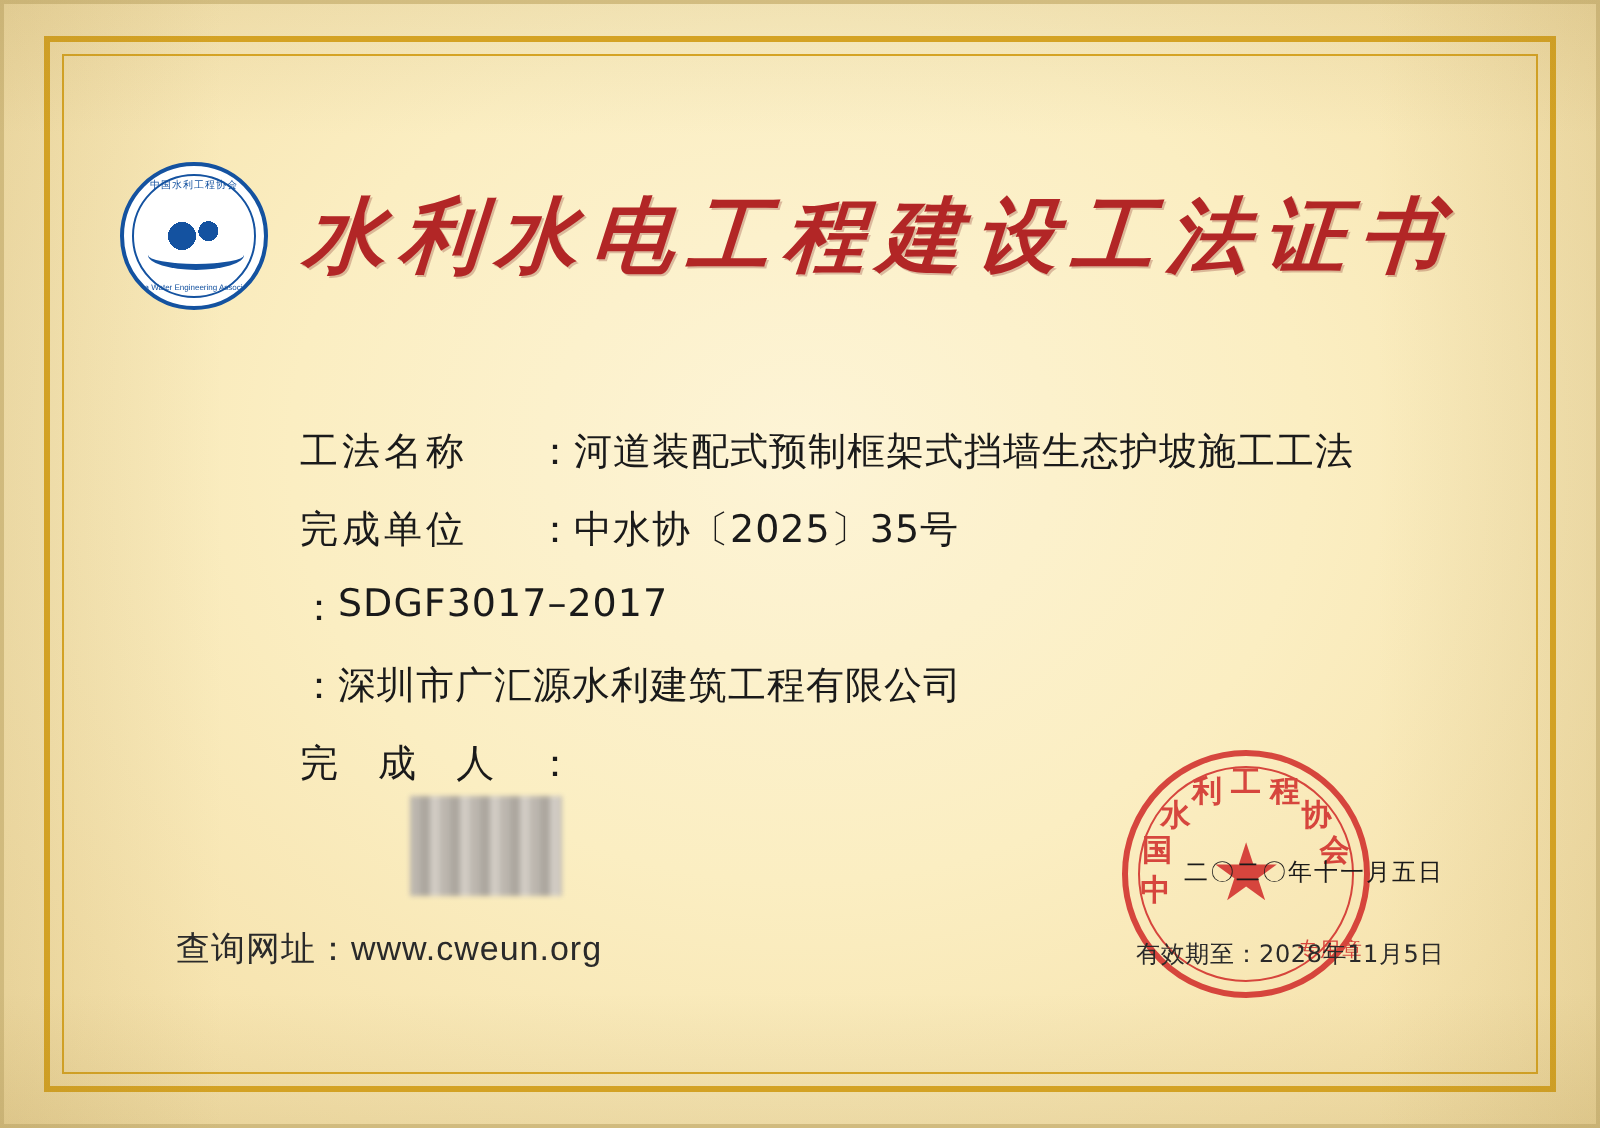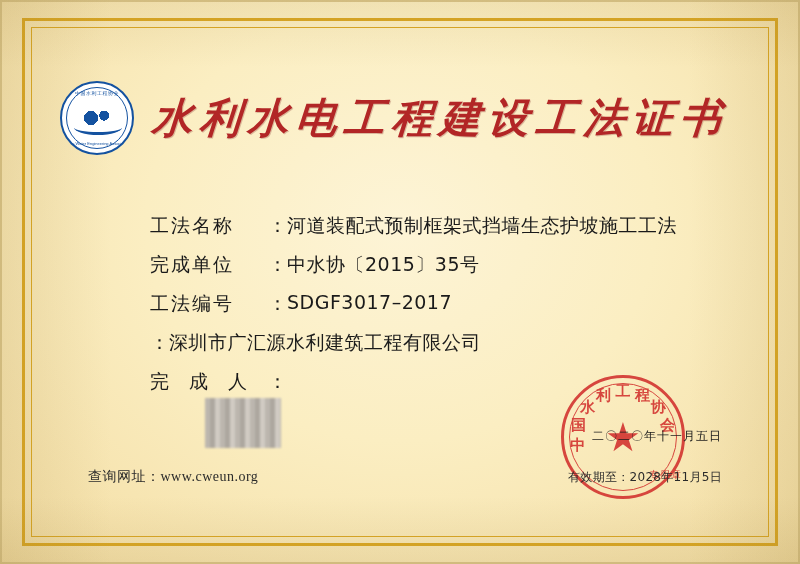--- a/index.html
+++ b/index.html
@@ -263,24 +263,24 @@
       #b5b0aa;
     filter: blur(1.2px);
     opacity: 0.95;
   }
 
   
   .footer-left {
     position: absolute;
     left: 88px;
     bottom: 78px;
-    font-size: 14px;
+    font-size: 17px;
     color: #2a2a2a;
     letter-spacing: 0.5px;
-    font-family: Liberation Serif, serif;
+    font-family: Liberation Sans, sans-serif;
   }
   .footer-right {
     position: absolute;
     right: 78px;
     bottom: 78px;
     font-size: 12px;
     color: #2a2a2a;
     letter-spacing: 0.3px;
     font-family: "DejaVu Sans", sans-serif;
   }
@@ -309,25 +309,24 @@
 
     <div class="field-row">
       <span class="field-label">工法名称</span>
       <span class="field-colon">：</span>
       <span class="field-value">河道装配式预制框架式挡墙生态护坡施工工法</span>
     </div>
 
     <div class="field-row">
       <span class="field-label">完成单位</span>
       <span class="field-colon">：</span>
-      <span class="field-value">中水协〔2015〕35号</span>
-    </div>
-
-    <div class="field-row">
-      <span class="field-label">工法编号</span>
+      <span class="field-value">中水协〔2025〕35号</span>
+    </div>
+
+    <div class="field-row">
       <span class="field-colon">：</span>
       <span class="field-value">SDGF3017–2017</span>
     </div>
 
     <div class="field-row">
       <span class="field-colon">：</span>
       <span class="field-value">深圳市广汇源水利建筑工程有限公司</span>
     </div>
 
     <div class="field-row">

